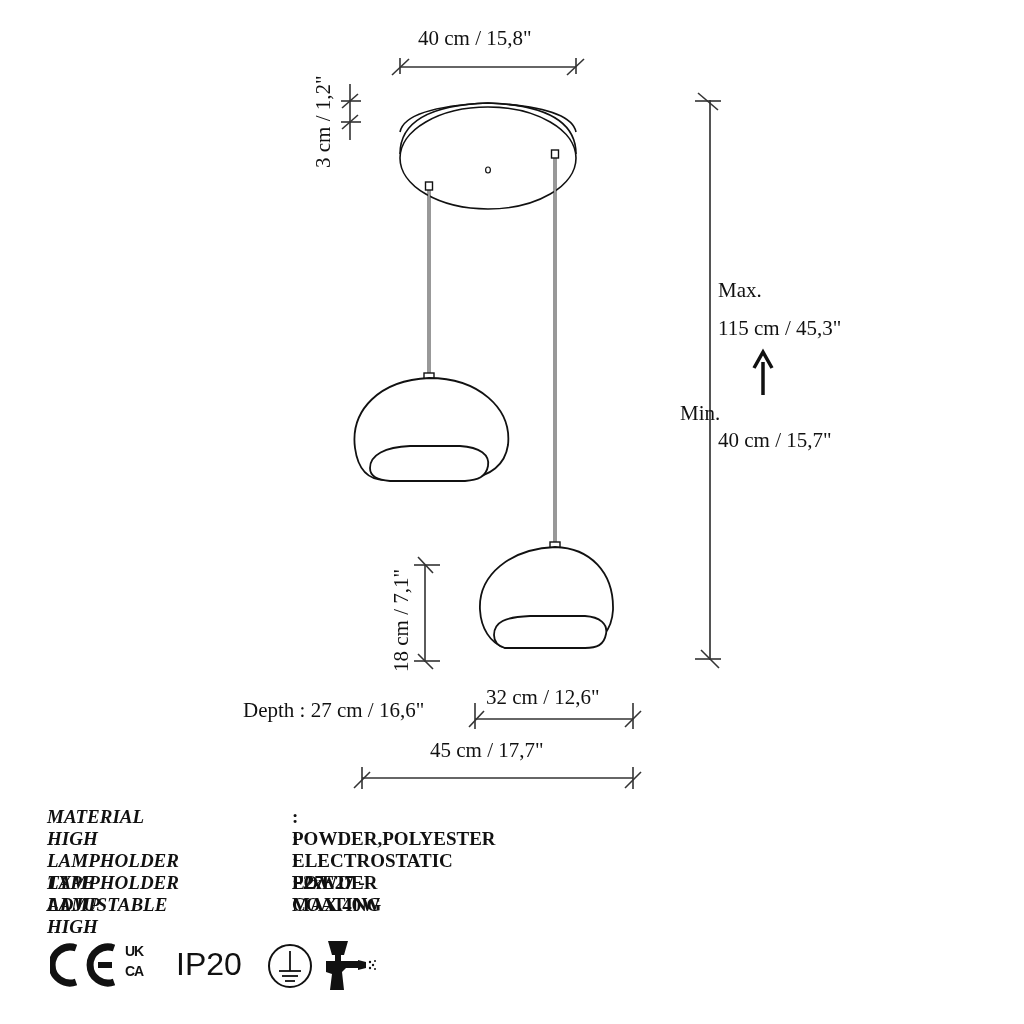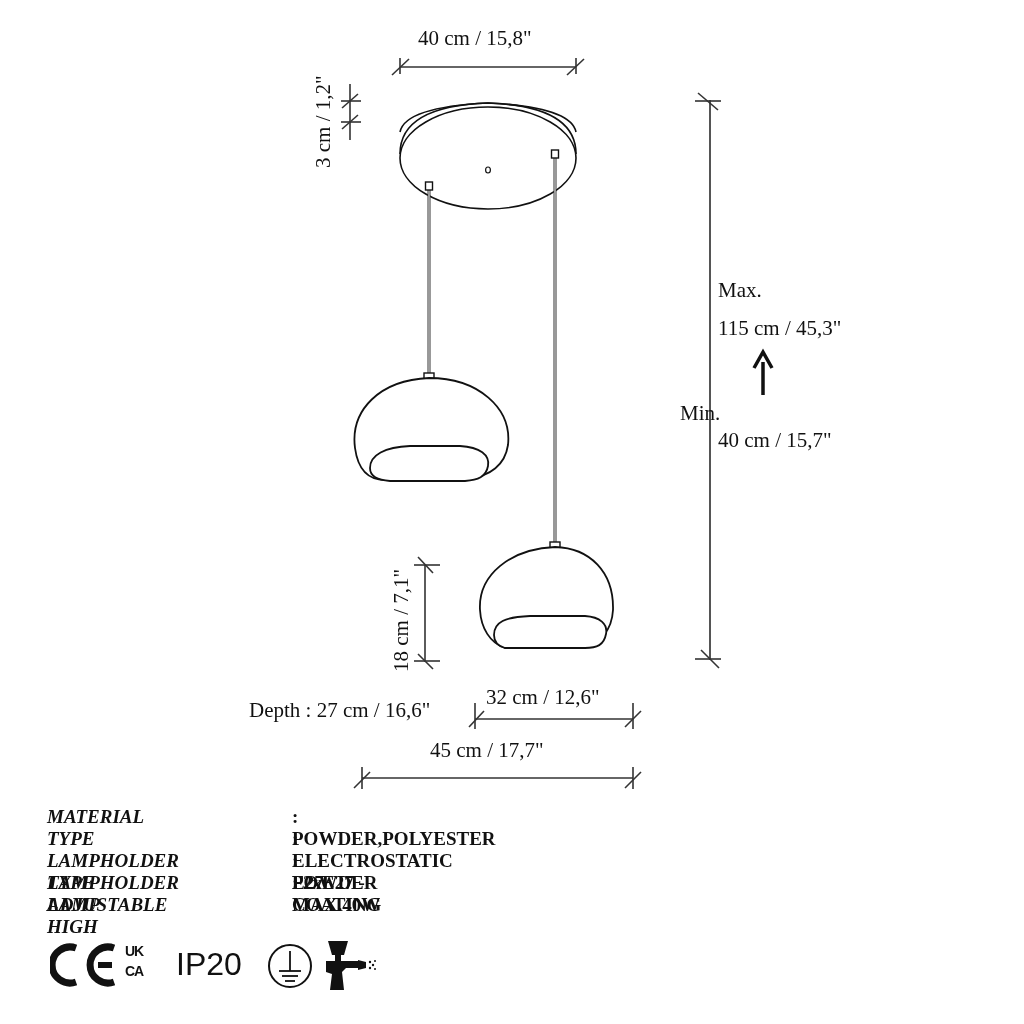--- a/index.html
+++ b/index.html
@@ -104,31 +104,31 @@
     </g>
   </svg>
 
   <div class="lbl serif" style="left:418px;top:28px;">40 cm / 15,8"</div>
   <div class="vlbl serif" style="left:313px;top:168px;">3 cm / 1,2"</div>
   <div class="lbl serif" style="left:718px;top:280px;">Max.</div>
   <div class="lbl serif" style="left:718px;top:318px;">115 cm / 45,3"</div>
   <div class="lbl serif" style="left:680px;top:403px;">Min.</div>
   <div class="lbl serif" style="left:718px;top:430px;">40 cm / 15,7"</div>
   <div class="vlbl serif" style="left:391px;top:672px;">18 cm / 7,1"</div>
-  <div class="lbl serif" style="left:249px;top:700px;">Depth : 27 cm / 16,6"</div>
+  <div class="lbl serif" style="left:243px;top:700px;">Depth : 27 cm / 16,6"</div>
   <div class="lbl serif" style="left:486px;top:687px;">32 cm / 12,6"</div>
   <div class="lbl serif" style="left:430px;top:740px;">45 cm / 17,7"</div>
 
   <div class="specs">
     <div class="spec-row">
       <span class="spec-key">MATERIAL</span>
       <span class="spec-val">:  POWDER,POLYESTER</span>
     </div>
     <div class="spec-row">
-      <span class="spec-key">TYPE</span>
+      <span class="spec-key">HIGH</span>
       <span class="spec-val">:  ELECTROSTATIC POWDER COATING</span>
     </div>
     <div class="spec-row">
       <span class="spec-key">LAMPHOLDER TYPE</span>
       <span class="spec-val">:  E27</span>
     </div>
     <div class="spec-row">
       <span class="spec-key">LAMPHOLDER LAMP</span>
       <span class="spec-val">:  2xE27 - MAX.40W</span>
     </div>

